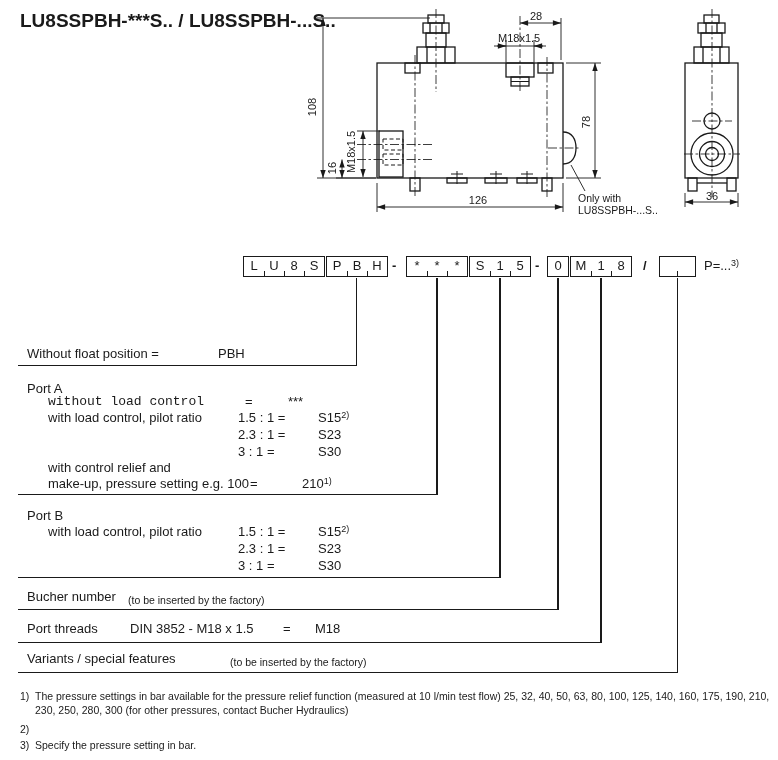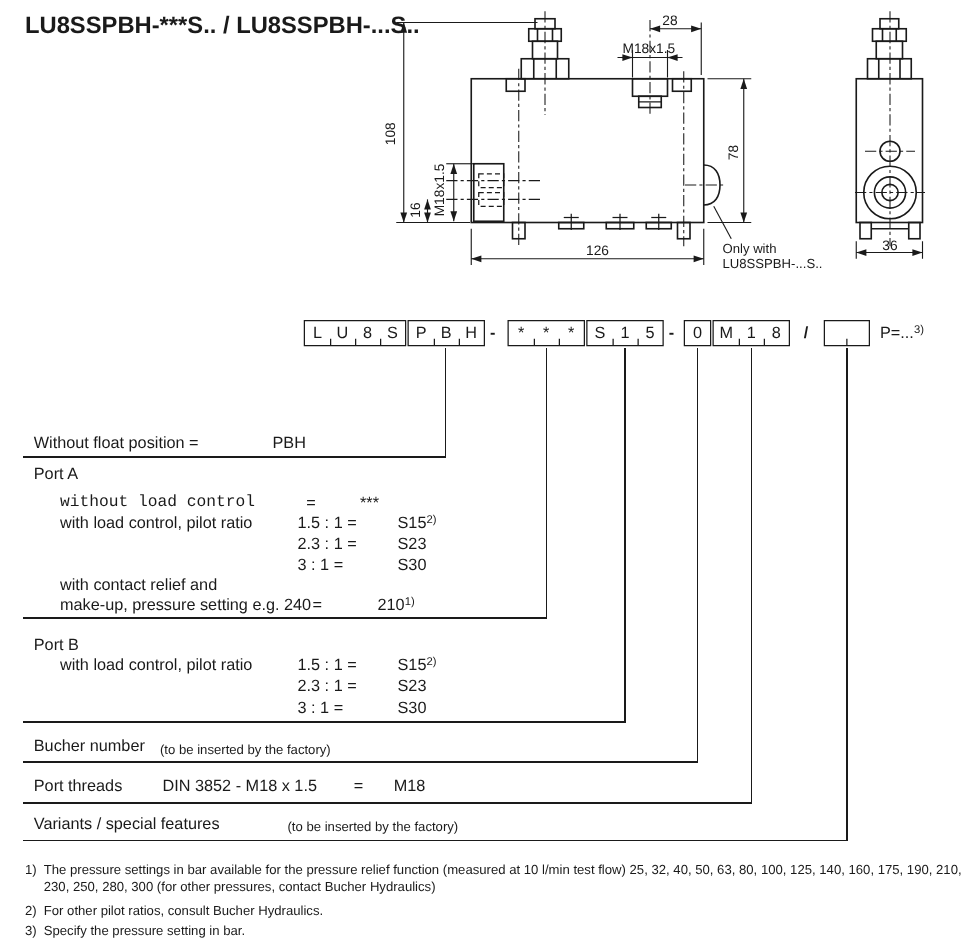--- a/index.html
+++ b/index.html
@@ -220,38 +220,38 @@
       <span class="cell narrow"></span>
     </div>
     <span class="t" style="left:704px; top:3px;">
       <span>P=...</span><span class="sup">3)</span>
     </span>
   </div>
 
   <div class="t" style="left:27px; top:347px;">Without float position =</div>
   <div class="t" style="left:218px; top:347px;">PBH</div>
 
-  <div class="t" style="left:27px; top:372px;">Port A</div>
+  <div class="t" style="left:27px; top:382px;">Port A</div>
 
   <div class="t" style="left:48px; top:395px;font-family:Liberation Mono, monospace;">without load control</div>
   <div class="t" style="left:245px; top:395px;">=</div>
   <div class="t" style="left:288px; top:395px;">***</div>
 
   <div class="t" style="left:48px; top:411px;">with load control, pilot ratio</div>
   <div class="t" style="left:238px; top:411px;"><span class="ratio">1.5 : 1 =</span></div>
   <div class="t" style="left:318px; top:411px;"><span>S15</span><span class="sup">2)</span></div>
 
   <div class="t" style="left:238px; top:428px;"><span class="ratio">2.3 : 1 =</span></div>
   <div class="t" style="left:318px; top:428px;">S23</div>
 
   <div class="t" style="left:238px; top:445px;"><span class="ratio">3 : 1 =</span></div>
   <div class="t" style="left:318px; top:445px;">S30</div>
 
-  <div class="t" style="left:48px; top:461px;">with contact relief and</div>
-  <div class="t" style="left:48px; top:477px;">make-up, pressure setting e.g. 240</div>
+  <div class="t" style="left:48px; top:461px;">with control relief and</div>
+  <div class="t" style="left:48px; top:477px;">make-up, pressure setting e.g. 100</div>
   <div class="t" style="left:250px; top:477px;">=</div>
   <div class="t" style="left:302px; top:477px;"><span>210</span><span class="sup">1)</span></div>
 
   <div class="t" style="left:27px; top:509px;">Port B</div>
 
   <div class="t" style="left:48px; top:525px;">with load control, pilot ratio</div>
   <div class="t" style="left:238px; top:525px;"><span class="ratio">1.5 : 1 =</span></div>
   <div class="t" style="left:318px; top:525px;"><span>S15</span><span class="sup">2)</span></div>
 
   <div class="t" style="left:238px; top:542px;"><span class="ratio">2.3 : 1 =</span></div>
@@ -270,20 +270,19 @@
 
   <div class="t" style="left:27px; top:652px;text-align:center;">Variants / special features</div>
   <div class="t small" style="left:230px; top:655px;">(to be inserted by the factory)</div>
 
   <div class="fnote" style="left:20px; top:690px; width:748px;">
     <span class="fmark">1)</span>
     <span>The pressure settings in bar available for the pressure relief function (measured at 10 l/min test flow) 25, 32, 40, 50, 63, 80, 100, 125, 140, 160, 175, 190, 210, 230, 250, 280, 300 (for other pressures, contact Bucher Hydraulics)</span>
   </div>
   <div class="fnote" style="left:20px; top:723px; width:748px;">
     <span class="fmark">2)</span>
-    <span>For other pilot ratios, consult Bucher Hydraulics.</span>
   </div>
   <div class="fnote" style="left:20px; top:739px; width:748px;">
     <span class="fmark">3)</span>
     <span>Specify the pressure setting in bar.</span>
   </div>
 
 </div>
 
 </body></html>

